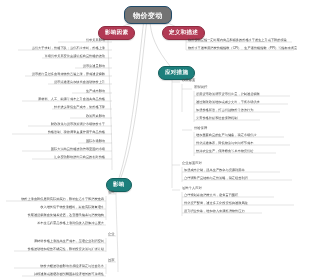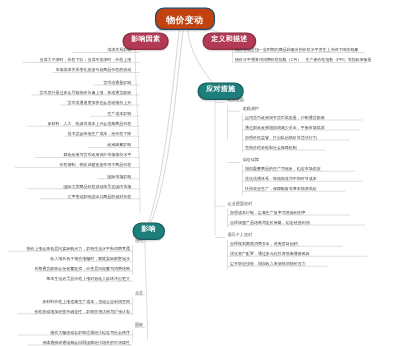--- a/index.html
+++ b/index.html
@@ -20,21 +20,21 @@
     border-radius:7px;
     text-align:center;
     white-space:nowrap;
     box-sizing:border-box;
     letter-spacing:.2px;
     line-height:1;
   }
   .node.root{
     font-size:7.2px;font-weight:bold;
     padding:4.5px 8px;
-    background:#c2410c;
+    background:#737373;
     border:1px solid #204a69;
     box-shadow:0 1px 1px rgba(0,0,0,.18);
   }
   .node.branch{
     font-size:5.6px;font-weight:bold;
     padding:3.4px 6px;
     box-shadow:0 1px 1px rgba(0,0,0,.15);
   }
   .node.red{background:#b23a54;border:1px solid #8e2b41;}
   .node.teal{background:#1d7f7c;border:1px solid #14605e;}

